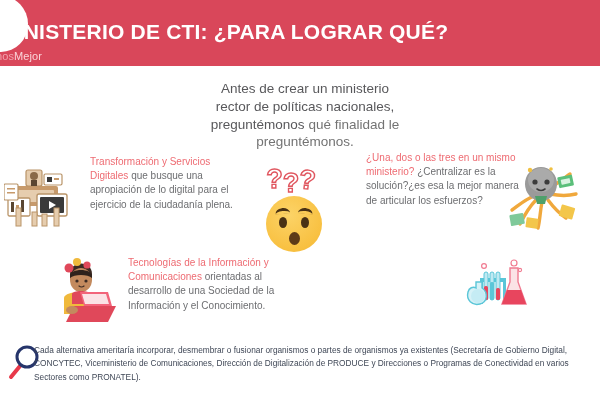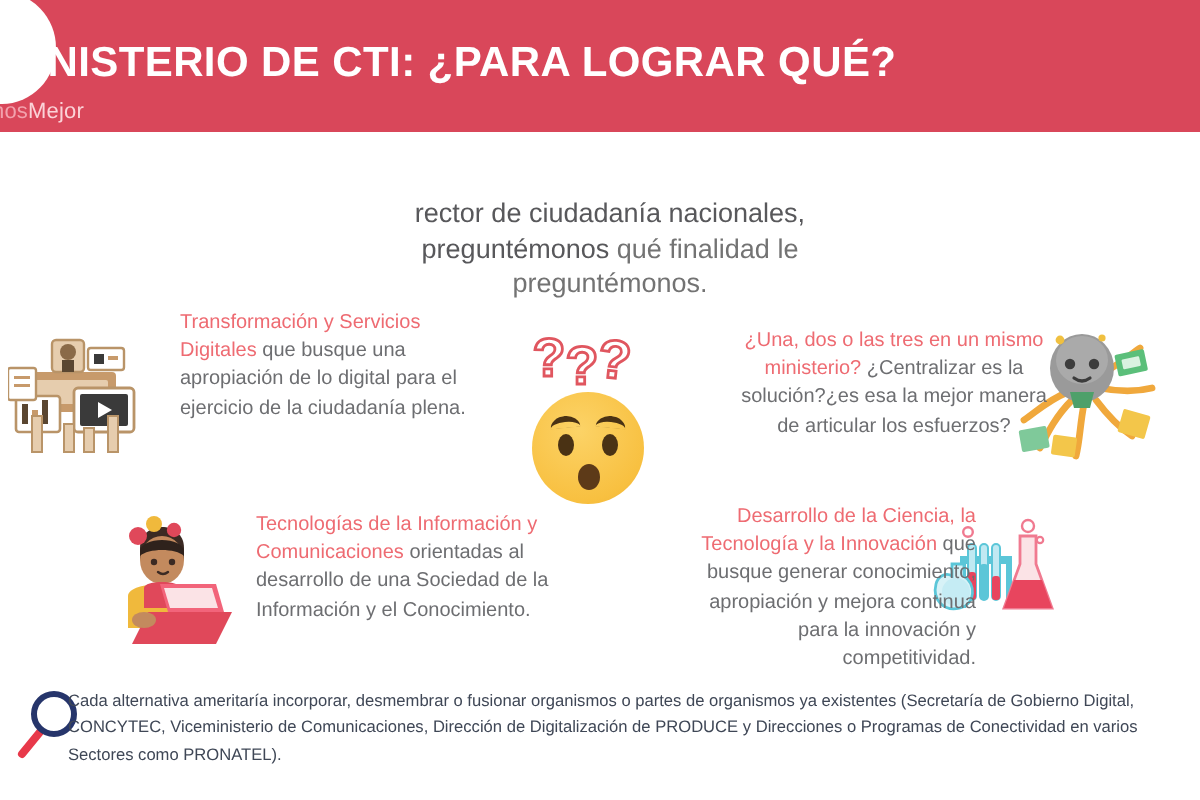--- a/index.html
+++ b/index.html
@@ -68,21 +68,21 @@
   .quad {
     position: absolute;
     font-size: 10px;
     line-height: 1.42;
     color: #6d6e71;
     margin-left: 16px;
   }
   .quad .accent { color: #ee6b72; }
 
   .quad-tl { left: 74px;  top: 155px; width: 160px; text-align: left; }
-  .quad-tr { left: 350px; top: 164px; width: 162px; text-align: center; }
+  .quad-tr { left: 350px; top: 151px; width: 162px; text-align: left; }
   .quad-bl { left: 112px; top: 256px; width: 150px; text-align: left; }
   .quad-br { left: 320px; top: 252px; width: 152px; text-align: right; }
 
   
   .center-cluster {
     position: absolute;
     left: 245px; top: 166px;
     width: 92px; height: 96px;
   }
   .qmarks {
@@ -160,22 +160,22 @@
 
 <div class="slide">
 
   <div class="header-band">
     <div class="brand-mark"></div>
     <div class="brand-text"><span>arnos</span><span class="brand-strong">Mejor</span></div>
     <div class="header-title">MINISTERIO DE CTI: ¿PARA LOGRAR QUÉ?</div>
   </div>
 
   <div class="lead">
-    <br>
-    <span>rector de ciudadanía nacionales,</span><br>
+    <span>Antes de crear un ministerio</span><br>
+    <span>rector de políticas nacionales,</span><br>
     <span>preguntémonos </span><span class="accent">qué finalidad le</span><br>
     <span class="accent">preguntémonos.</span>
   </div>
 
   <div class="illus illus-tl">
     <svg viewBox="0 0 70 74" width="70" height="74" aria-hidden="true">
       <rect x="6" y="30" width="48" height="20" rx="2" fill="#c79a6b"></rect>
       <rect x="10" y="34" width="40" height="12" rx="1" fill="#e6cdae"></rect>
       <rect x="33" y="38" width="30" height="22" rx="2" fill="#ffffff" stroke="#b99468" stroke-width="1.4"></rect>
       <rect x="36" y="41" width="24" height="16" rx="1" fill="#3a3a3a"></rect>
@@ -277,21 +277,20 @@
       <span class="mouth"></span>
     </div>
   </div>
 
   <div class="quad quad-tl"><span class="accent">Transformación y Servicios Digitales</span><span> que busque una apropiación de lo digital para el ejercicio de la ciudadanía plena.</span></div>
 
   <div class="quad quad-tr"><span class="accent">¿Una, dos o las tres en un mismo ministerio?</span><span> ¿Centralizar es la solución?¿es esa la mejor manera de articular los esfuerzos?</span></div>
 
   <div class="quad quad-bl"><span class="accent">Tecnologías de la Información y Comunicaciones</span><span> orientadas al desarrollo de una Sociedad de la Información y el Conocimiento.</span></div>
 
-  <div class="quad quad-br"><span class="accent">Desarrollo de la Ciencia, la Tecnología y la Innovación</span><span> que busque generar conocimiento, apropiación y mejora continua para la innovación y competitividad.</span></div>
 
   <div class="footer-icon">
     <svg viewBox="0 0 34 38" width="34" height="38" aria-hidden="true">
       <line x1="12" y1="24" x2="3" y2="35" stroke="#e8394a" stroke-width="4" stroke-linecap="round"></line>
       <circle cx="19" cy="15" r="10" fill="none" stroke="#26356b" stroke-width="3"></circle>
     </svg>
   </div>
   <div class="footer-note">Cada alternativa ameritaría incorporar, desmembrar o fusionar organismos o partes de organismos ya existentes (Secretaría de Gobierno Digital, CONCYTEC, Viceministerio de Comunicaciones, Dirección de Digitalización de PRODUCE y Direcciones o Programas de Conectividad en varios Sectores como PRONATEL).</div>
 
 </div>

